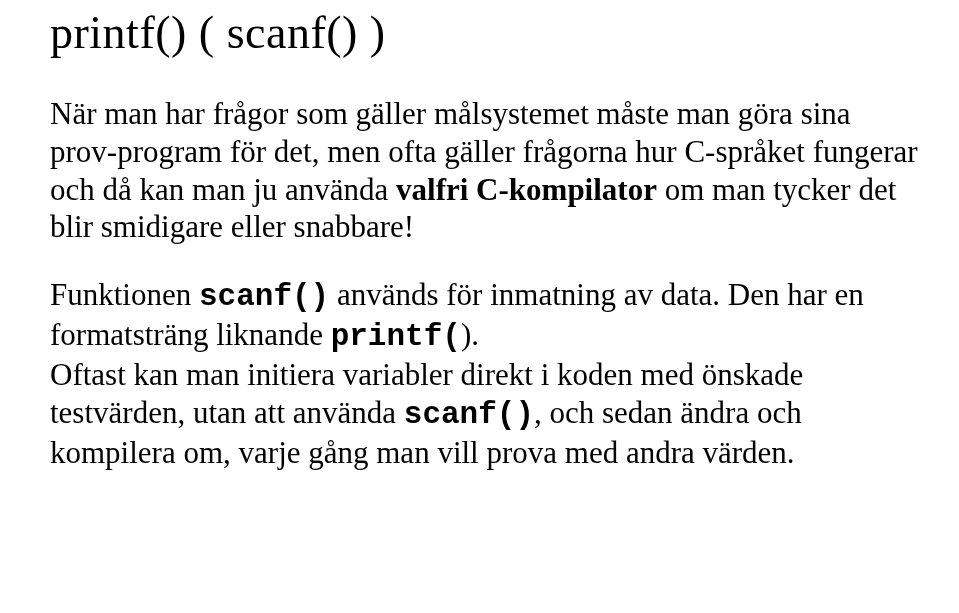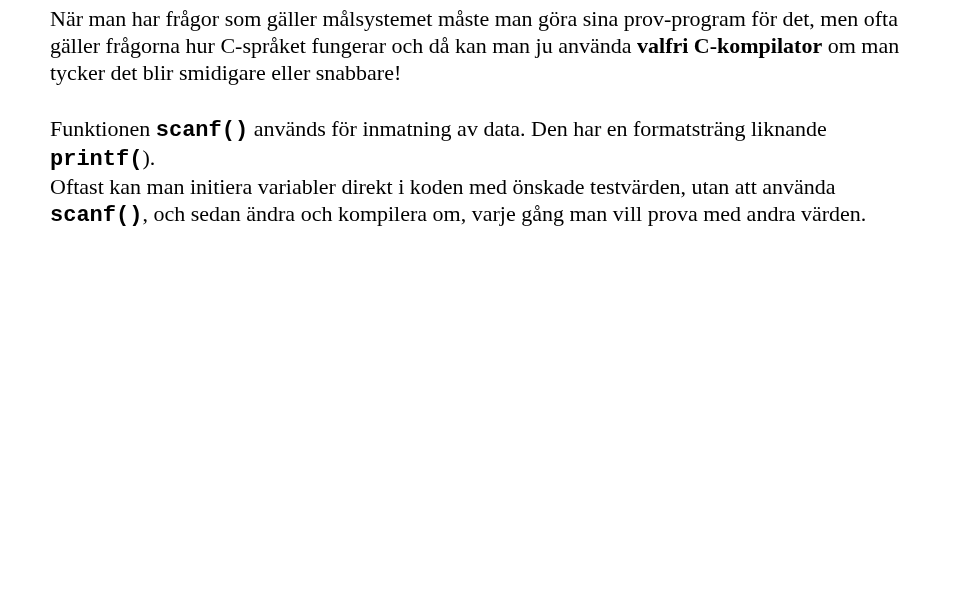--- a/index.html
+++ b/index.html
@@ -15,40 +15,41 @@
     padding: 6px 40px 0 50px;
     box-sizing: border-box;
   }
   .title {
     font-size: 46px;
     font-weight: normal;
     margin: 0 0 36px 0;
     letter-spacing: 0.5px;
   }
   .para {
-    font-size: 22px;
+    font-size: 31px;
     line-height: 1.22;
     margin: 0 0 30px 0;
     font-weight: normal;
   }
   .para:last-child {
     margin-bottom: 12px;
   }
   .bold {
     font-weight: bold;
   }
   .mono {
     font-family: "Courier New", Courier, monospace;
     font-weight: bold;
   }
 </style>
 </head>
 <body>
 
 <div class="page">
+  <h1 class="title">printf()  (  scanf()  )</h1>
 
   <p class="para">
     <span>När man har frågor som gäller målsystemet måste man göra sina prov-program för det, men ofta gäller frågorna hur C-språket fungerar och då kan man ju använda </span><span class="bold">valfri C-kompilator</span><span> om man tycker det blir smidigare eller snabbare!</span>
   </p>
 
   <p class="para">
     <span>Funktionen </span><span class="mono">scanf()</span><span> används för inmatning av data. Den har en formatsträng liknande </span><span class="mono">printf(</span><span>).</span><br><span>Oftast kan man initiera variabler direkt i koden med önskade testvärden, utan att använda </span><span class="mono">scanf()</span><span>, och sedan ändra och kompilera om, varje gång man vill prova med andra värden.</span>
   </p>
 </div>
 

